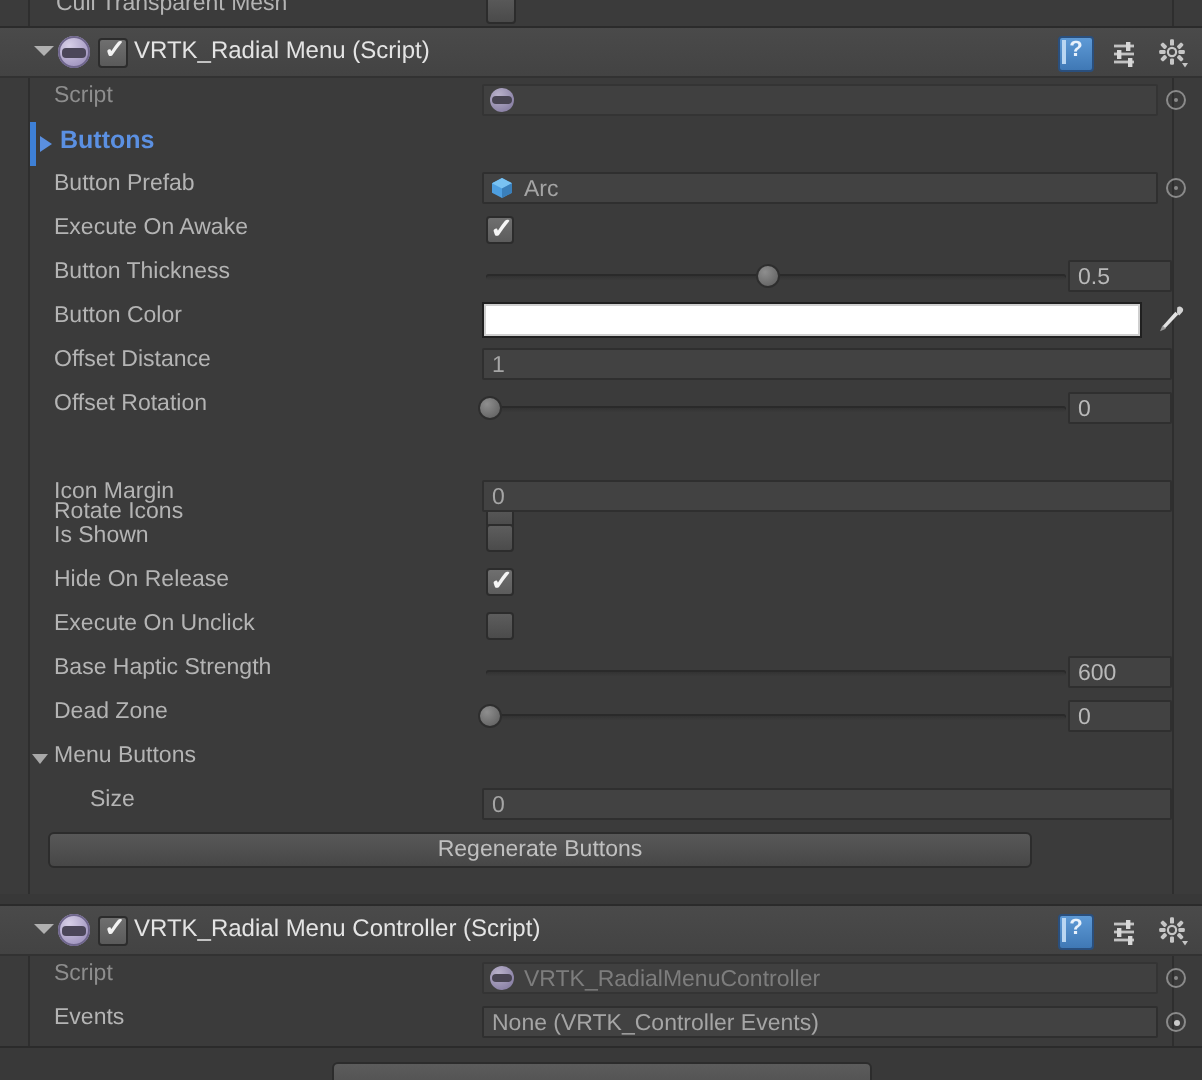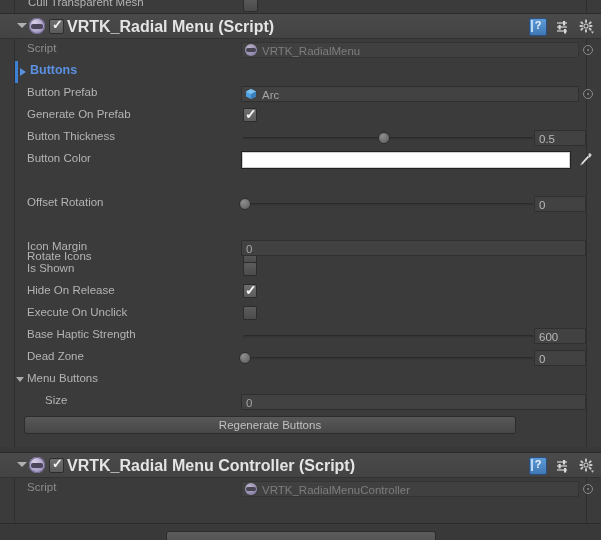--- a/index.html
+++ b/index.html
@@ -113,22 +113,22 @@
     position: absolute;
     left: 2px; top: -2px;
     font-size: 13px;
     color: #f2f2f2;
     line-height: 14px;
     font-weight: bold;
   }
   .hdr-title {
     position: absolute;
     left: 67px; top: 4px;
-    font-size: 16px;
-    font-weight: bold;
+    font-size: 12px;
+    font-weight: normal;
     color: #e4e4e4;
     white-space: nowrap;
   }
 
   
   .hdr-icons {
     position: absolute;
     right: 6px; top: 4px;
     display: flex;
     align-items: center;
@@ -424,21 +424,20 @@
             <path d="M12 12.5 l3 0 l-1.5 2.3 z" fill="#c6c6c6"></path>
           </svg>
         </div>
       </div>
     </div>
 
     <div class="row" style="top:25px; position:absolute; width:601px;">
       <span class="label ind0 dim">Script</span>
       <div class="field dim">
         <span class="obj-icon-script"></span>
-        <span class="ftext obj dim">VRTK_RadialMenu</span>
       </div>
       <div class="picker"></div>
     </div>
 
     <div class="row section" style="top:47px; position:absolute; width:601px;">
       <div class="bluebar"></div>
       <div class="tri"></div>
       <span class="stitle">Buttons</span>
     </div>
 
@@ -451,21 +450,21 @@
             <polygon points="6,1 11,3.6 6,6.2 1,3.6" fill="#79c2f2"></polygon>
             <polygon points="6,6.2 11,3.6 11,8.4 6,11" fill="#3a7fba"></polygon>
           </svg>
         </span>
         <span class="ftext obj">Arc</span>
       </div>
       <div class="picker"></div>
     </div>
 
     <div class="row" style="top:91px; position:absolute; width:601px;">
-      <span class="label ind0">Generate On Prefab</span>
+      <span class="label ind0">Execute On Awake</span>
       <div class="checkbox on">
         <span class="tick">✓</span>
       </div>
     </div>
 
     <div class="row" style="top:113px; position:absolute; width:601px;">
       <span class="label ind0">Button Thickness</span>
       <div class="slider-track"></div>
       <div class="slider-knob" style="left:378px;"></div>
       <div class="num-box">
@@ -478,20 +477,26 @@
       <div class="color-field"></div>
       <div class="eyedropper">
         <svg width="16" height="16" viewBox="0 0 16 16">
           <path d="M11.6 1.8 a1.7 1.7 0 0 1 2.5 2.3 l-1.5 1.6 l-1.1 -1.1 z" fill="#d2d2d2"></path>
           <path d="M10.7 3.9 l1.4 1.4 l-6.3 6.6 l-1.6 0.5 l0.4 -1.7 z" fill="#e2e2e2"></path>
           <path d="M4.2 10.7 l-1.2 2.9 l3 -1.2 z" fill="#9a9a9a"></path>
         </svg>
       </div>
     </div>
 
+    <div class="row" style="top:157px; position:absolute; width:601px;">
+      <span class="label ind0">Offset Distance</span>
+      <div class="field" style="width:345px;">
+        <span class="ftext">1</span>
+      </div>
+    </div>
 
     <div class="row" style="top:179px; position:absolute; width:601px;">
       <span class="label ind0">Offset Rotation</span>
       <div class="slider-track"></div>
       <div class="slider-knob" style="left:239px;"></div>
       <div class="num-box">
         <span class="ntext">0</span>
       </div>
     </div>
 
@@ -603,17 +608,24 @@
 
     <div class="row" style="top:25px; position:absolute; width:601px;">
       <span class="label ind0 dim">Script</span>
       <div class="field dim">
         <span class="obj-icon-script"></span>
         <span class="ftext obj dim">VRTK_RadialMenuController</span>
       </div>
       <div class="picker"></div>
     </div>
 
+    <div class="row" style="top:47px; position:absolute; width:601px;">
+      <span class="label ind0">Events</span>
+      <div class="field">
+        <span class="ftext">None (VRTK_Controller Events)</span>
+      </div>
+      <div class="picker filled"></div>
+    </div>
   </div>
 
   <div class="bottom-btn"></div>
 
 </div>
 
 </body></html>

